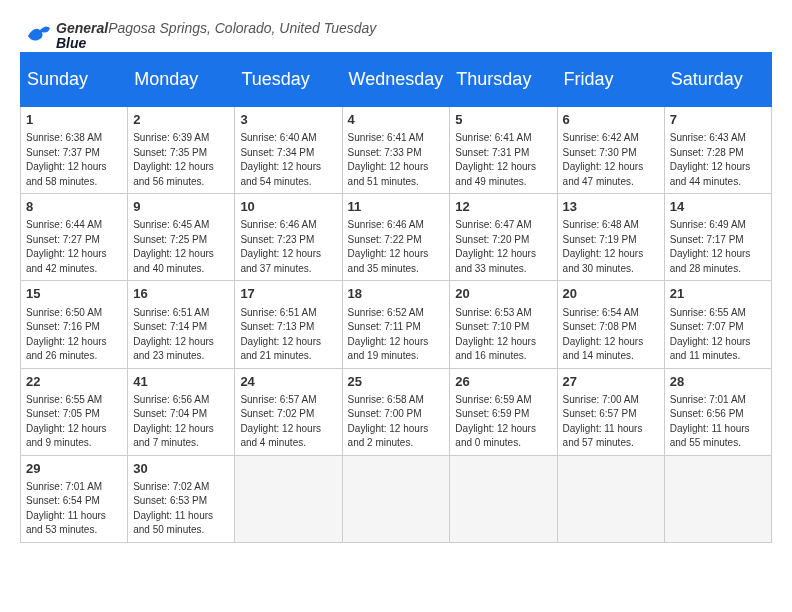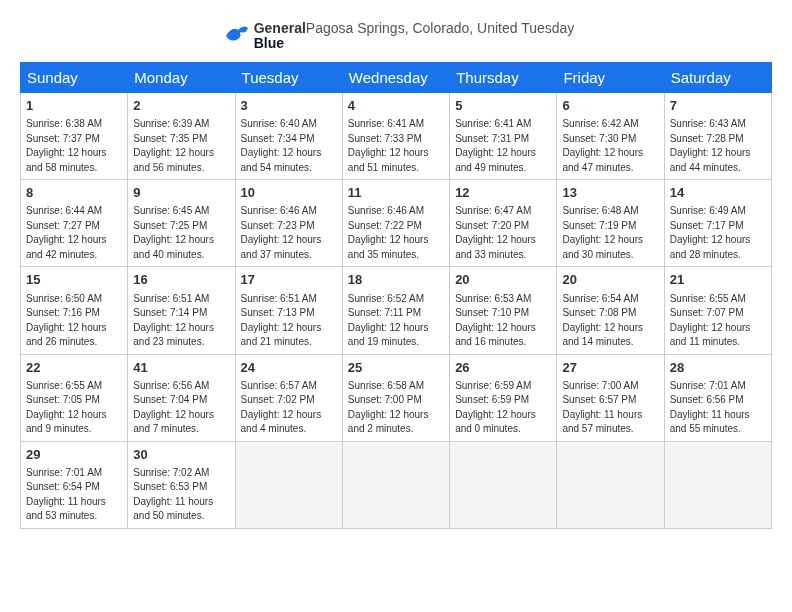--- a/index.html
+++ b/index.html
@@ -5,23 +5,23 @@
     * { box-sizing: border-box; margin: 0; padding: 0; }
     body {
       font-family: Arial, sans-serif;
       background: #fff;
       width: 792px;
       min-height: 612px;
       padding: 20px;
     }
     .header {
       display: flex;
-      justify-content: center;
+      justify-content: flex-start;
       align-items: flex-start;
-      margin-bottom: 10px;
+      font-style: italic;
     }
     .logo {
       display: flex;
       align-items: center;
       gap: 4px;
     }
     .title-block {
       text-align: right;
     }
     .month-title {
@@ -35,22 +35,22 @@
     }
     .calendar {
       width: 100%;
       border-collapse: collapse;
       font-size: 11px;
     }
     .calendar th {
       background-color: #1a73e8;
       color: white;
       text-align: left;
-      padding: 6px 6px;
-      font-size: 15px;
+      padding: 16px 6px;
+      font-size: 18px;
       font-weight: normal;
       border: 1px solid #1a73e8;
       margin-top: 17px;
     }
     .calendar td {
       border: 1px solid #ccc;
       vertical-align: top;
       padding: 4px 5px;
       width: calc(100%/7);
       min-height: 80px;

